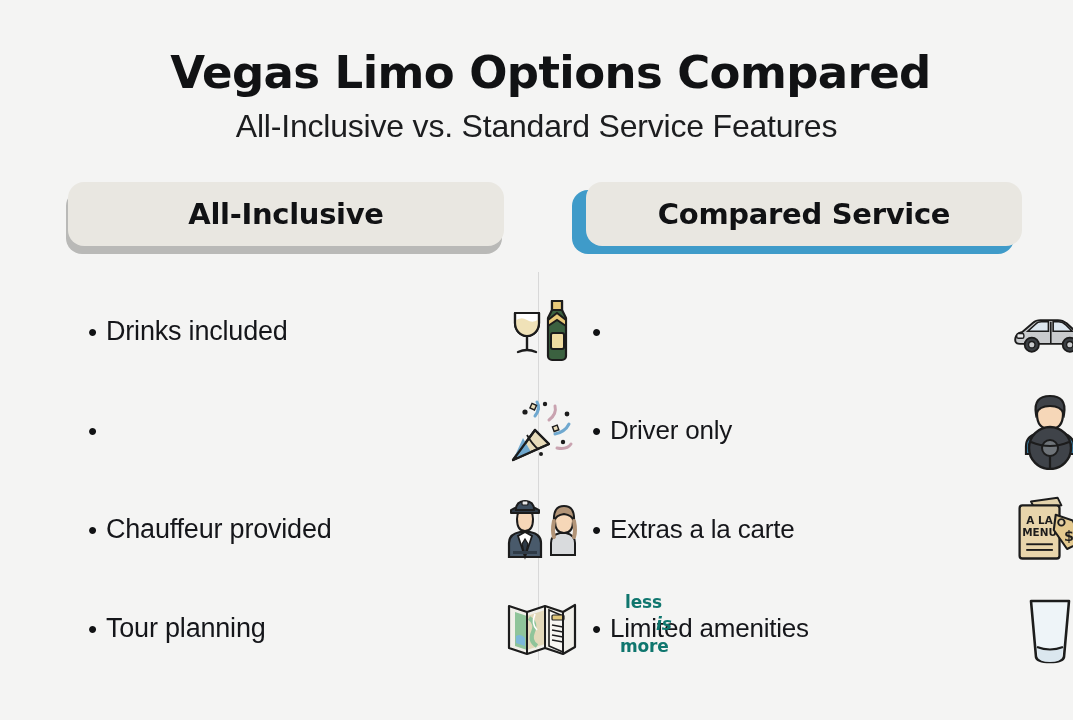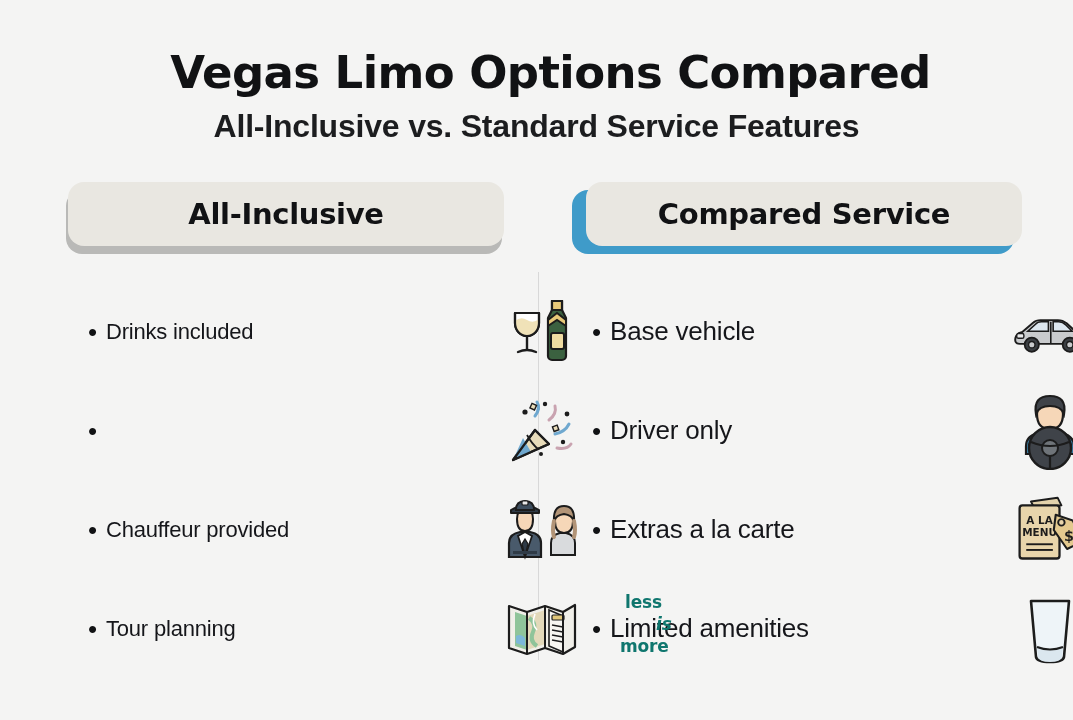--- a/index.html
+++ b/index.html
@@ -16,21 +16,21 @@
     position:absolute; top:46px; left:0; width:100%;
     text-align:center;
     font-size:45px; font-weight:bold; letter-spacing:-0.6px;
     color:#111214;
     font-family:"DejaVu Sans", sans-serif;
     padding-left:28px;
   }
   .subtitle {
     position:absolute; top:108px; left:0; width:100%;
     text-align:center;
-    font-size:32px; font-weight:700; letter-spacing:-0.2px;
+    font-size:32px; font-weight:400; letter-spacing:-0.2px;
     color:#1c1d1f;
     font-family:"Liberation Sans", sans-serif;
   }
 
   
   .pill-wrap { position:absolute; top:182px; width:442px; height:87px; }
   .pill-wrap.left  { left:60px; }
   .pill-wrap.right { left:572px; }
 
   .pill-back {
@@ -74,21 +74,21 @@
     height:99px;
     display:flex; align-items:center;
   }
   .bullet {
     width:18px; flex:0 0 18px;
     font-size:26px; line-height:1; color:#111214;
     text-align:left;
   }
   .item-label {
     font-family:"Liberation Sans", sans-serif;
-    font-size:22px; font-weight:400; color:#15161a;
+    font-size:27px; font-weight:400; color:#15161a;
     letter-spacing:-0.2px;
     white-space:nowrap;
   }
   .col.right .item-label { font-size:26px; }
 
   .icon-slot {
     position:absolute; right:0; top:50%;
     transform:translateY(-50%);
     width:76px; height:76px;
     display:flex; align-items:center; justify-content:center;
@@ -224,21 +224,20 @@
           <path d="M22 20 L22 62 M40 14 L40 56 M58 20 L58 62" fill="none" stroke="#1c1c1c" stroke-width="2"></path>
         </svg>
       </span>
     </div>
   </div>
 
   <div class="col right">
 
     <div class="item">
       <span class="bullet">•</span>
-      <span class="item-label">Base vehicle</span>
       <span class="icon-slot">
         <svg width="96" height="60" viewBox="0 0 96 60">
           <path d="M4 40 q0 -8 9 -10 l14 -12 q3 -3 9 -3 h22 q6 0 11 4 l12 11 q12 2 13 9 q1 6 -6 6 h-78 q-6 0 -6 -5 z" fill="#c9cbcd" stroke="#1c1c1c" stroke-width="2.4" stroke-linejoin="round"></path>
           <path d="M30 20 q2 -3 7 -3 h9 v12 h-26 z" fill="#dde7ef" stroke="#1c1c1c" stroke-width="2"></path>
           <path d="M52 17 h7 q5 0 9 4 l8 8 h-24 z" fill="#dde7ef" stroke="#1c1c1c" stroke-width="2"></path>
           <line x1="49" y1="17" x2="49" y2="45" stroke="#1c1c1c" stroke-width="2"></line>
           <rect x="6" y="32" width="9" height="6" rx="2" fill="#e8e9ea" stroke="#1c1c1c" stroke-width="1.8"></rect>
           <circle cx="25" cy="46" r="9" fill="#3b3f43" stroke="#1c1c1c" stroke-width="2.2"></circle>
           <circle cx="25" cy="46" r="4" fill="#c9cbcd" stroke="#1c1c1c" stroke-width="1.6"></circle>
           <circle cx="73" cy="46" r="9" fill="#3b3f43" stroke="#1c1c1c" stroke-width="2.2"></circle>

